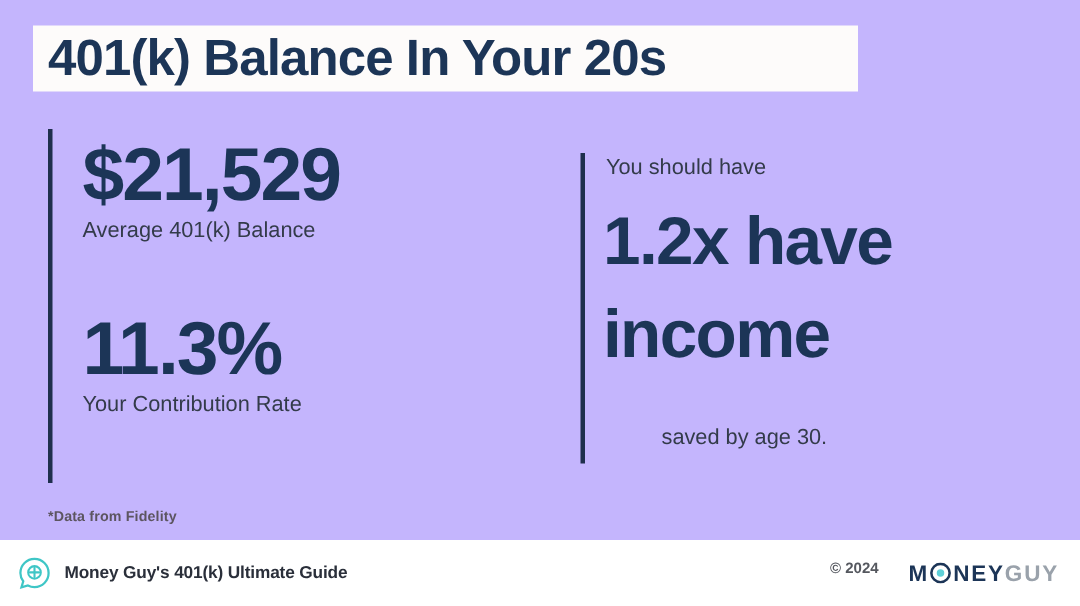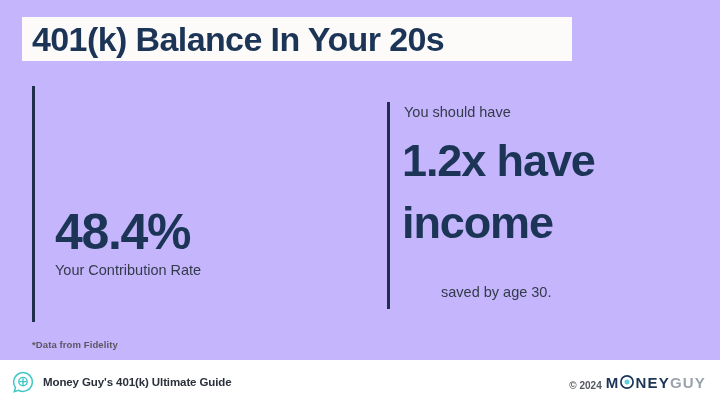--- a/index.html
+++ b/index.html
@@ -150,22 +150,22 @@
   }
   .footer-label {
     font-size: 11.5px;
     font-weight: bold;
     color: #2a2f3a;
     letter-spacing: -0.1px;
     white-space: nowrap;
   }
   .footer-right {
     display: flex;
-    align-items: flex-end;
-    gap: 4px;
+    align-items: flex-start;
+    gap: 20px;
   }
   .copyright {
     font-size: 10px;
     font-weight: bold;
     color: #55585f;
     white-space: nowrap;
   }
   .logo {
     display: flex;
     align-items: center;
@@ -190,23 +190,27 @@
 <body>
 
 <div id="infographic">
 
   <div class="title-band"></div>
   <div class="title-text">401(k) Balance In Your 20s</div>
 
   <div class="col col-left">
     <div class="vrule"></div>
 
+    <div class="stat-block-1">
+      <div class="bignum">$21,529</div>
+      <div class="caption">Average 401(k) Balance</div>
+    </div>
 
     <div class="stat-block-2">
-      <div class="bignum">48.4%</div>
+      <div class="bignum">11.3%</div>
       <div class="caption">Your Contribution Rate</div>
     </div>
   </div>
 
   <div class="col col-right">
     <div class="vrule"></div>
     <div class="lead-text">You should have</div>
     <div class="headline">1.2x have income</div>
     <div class="sub-text">saved by age 30.</div>
   </div>

